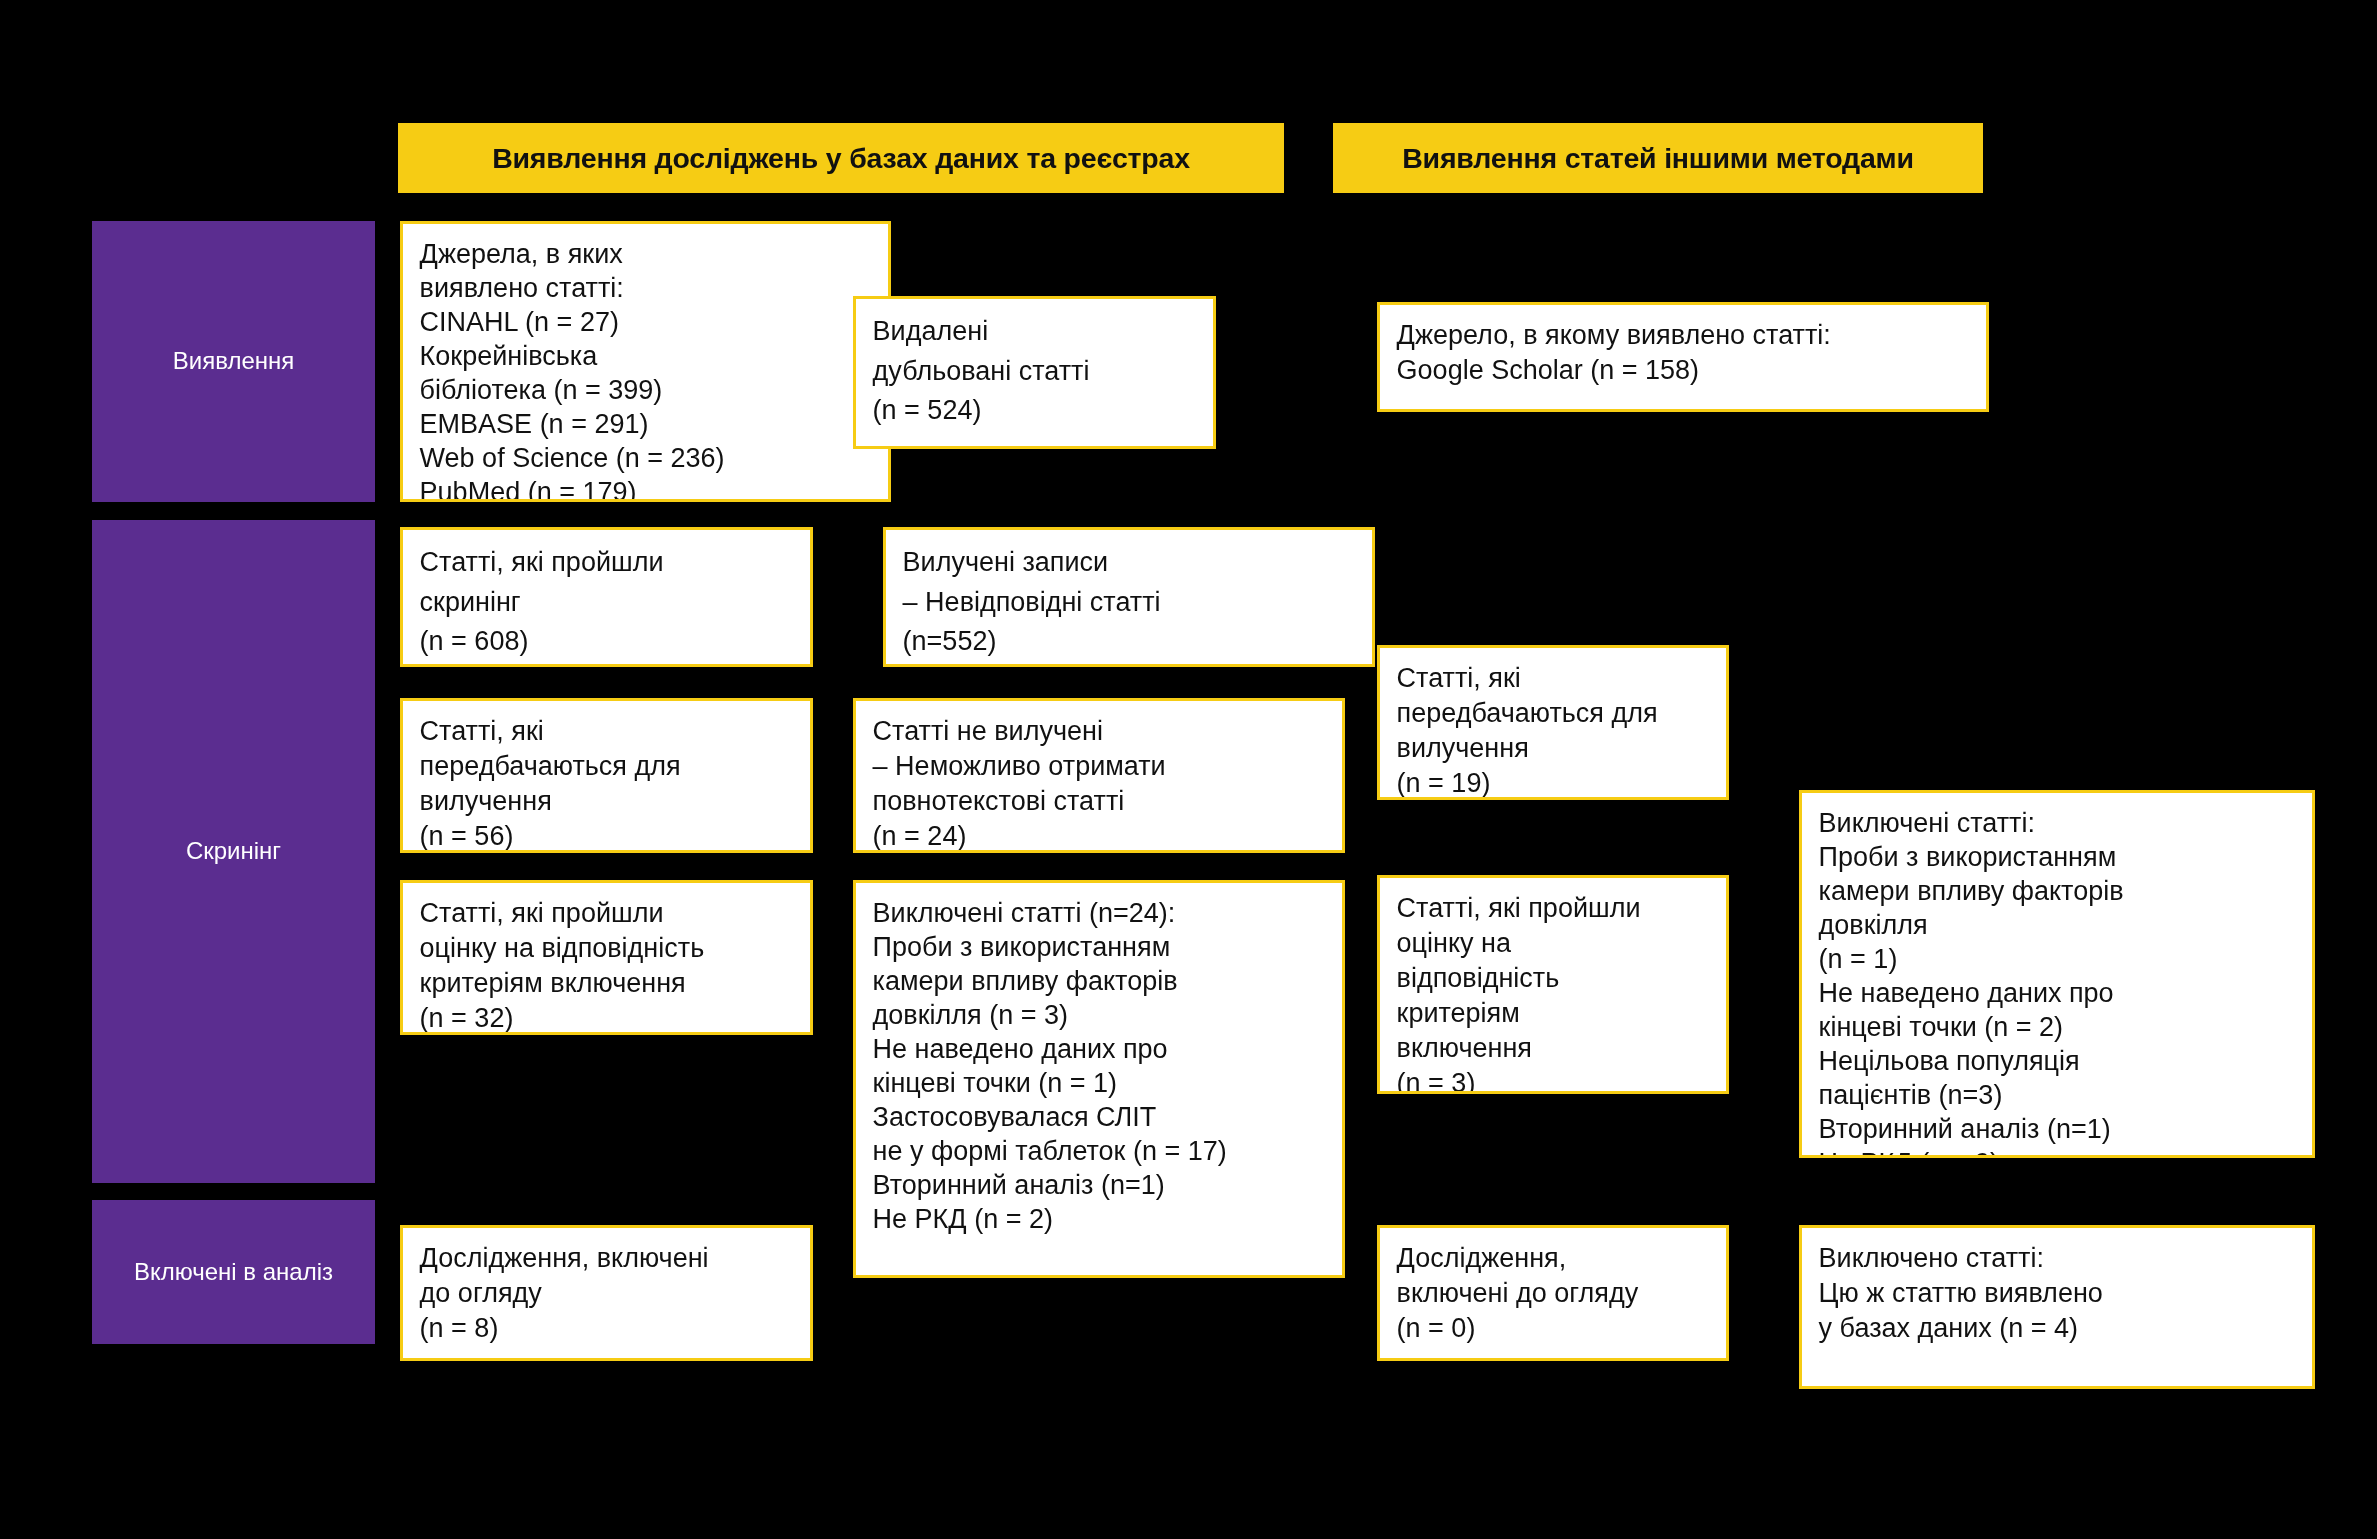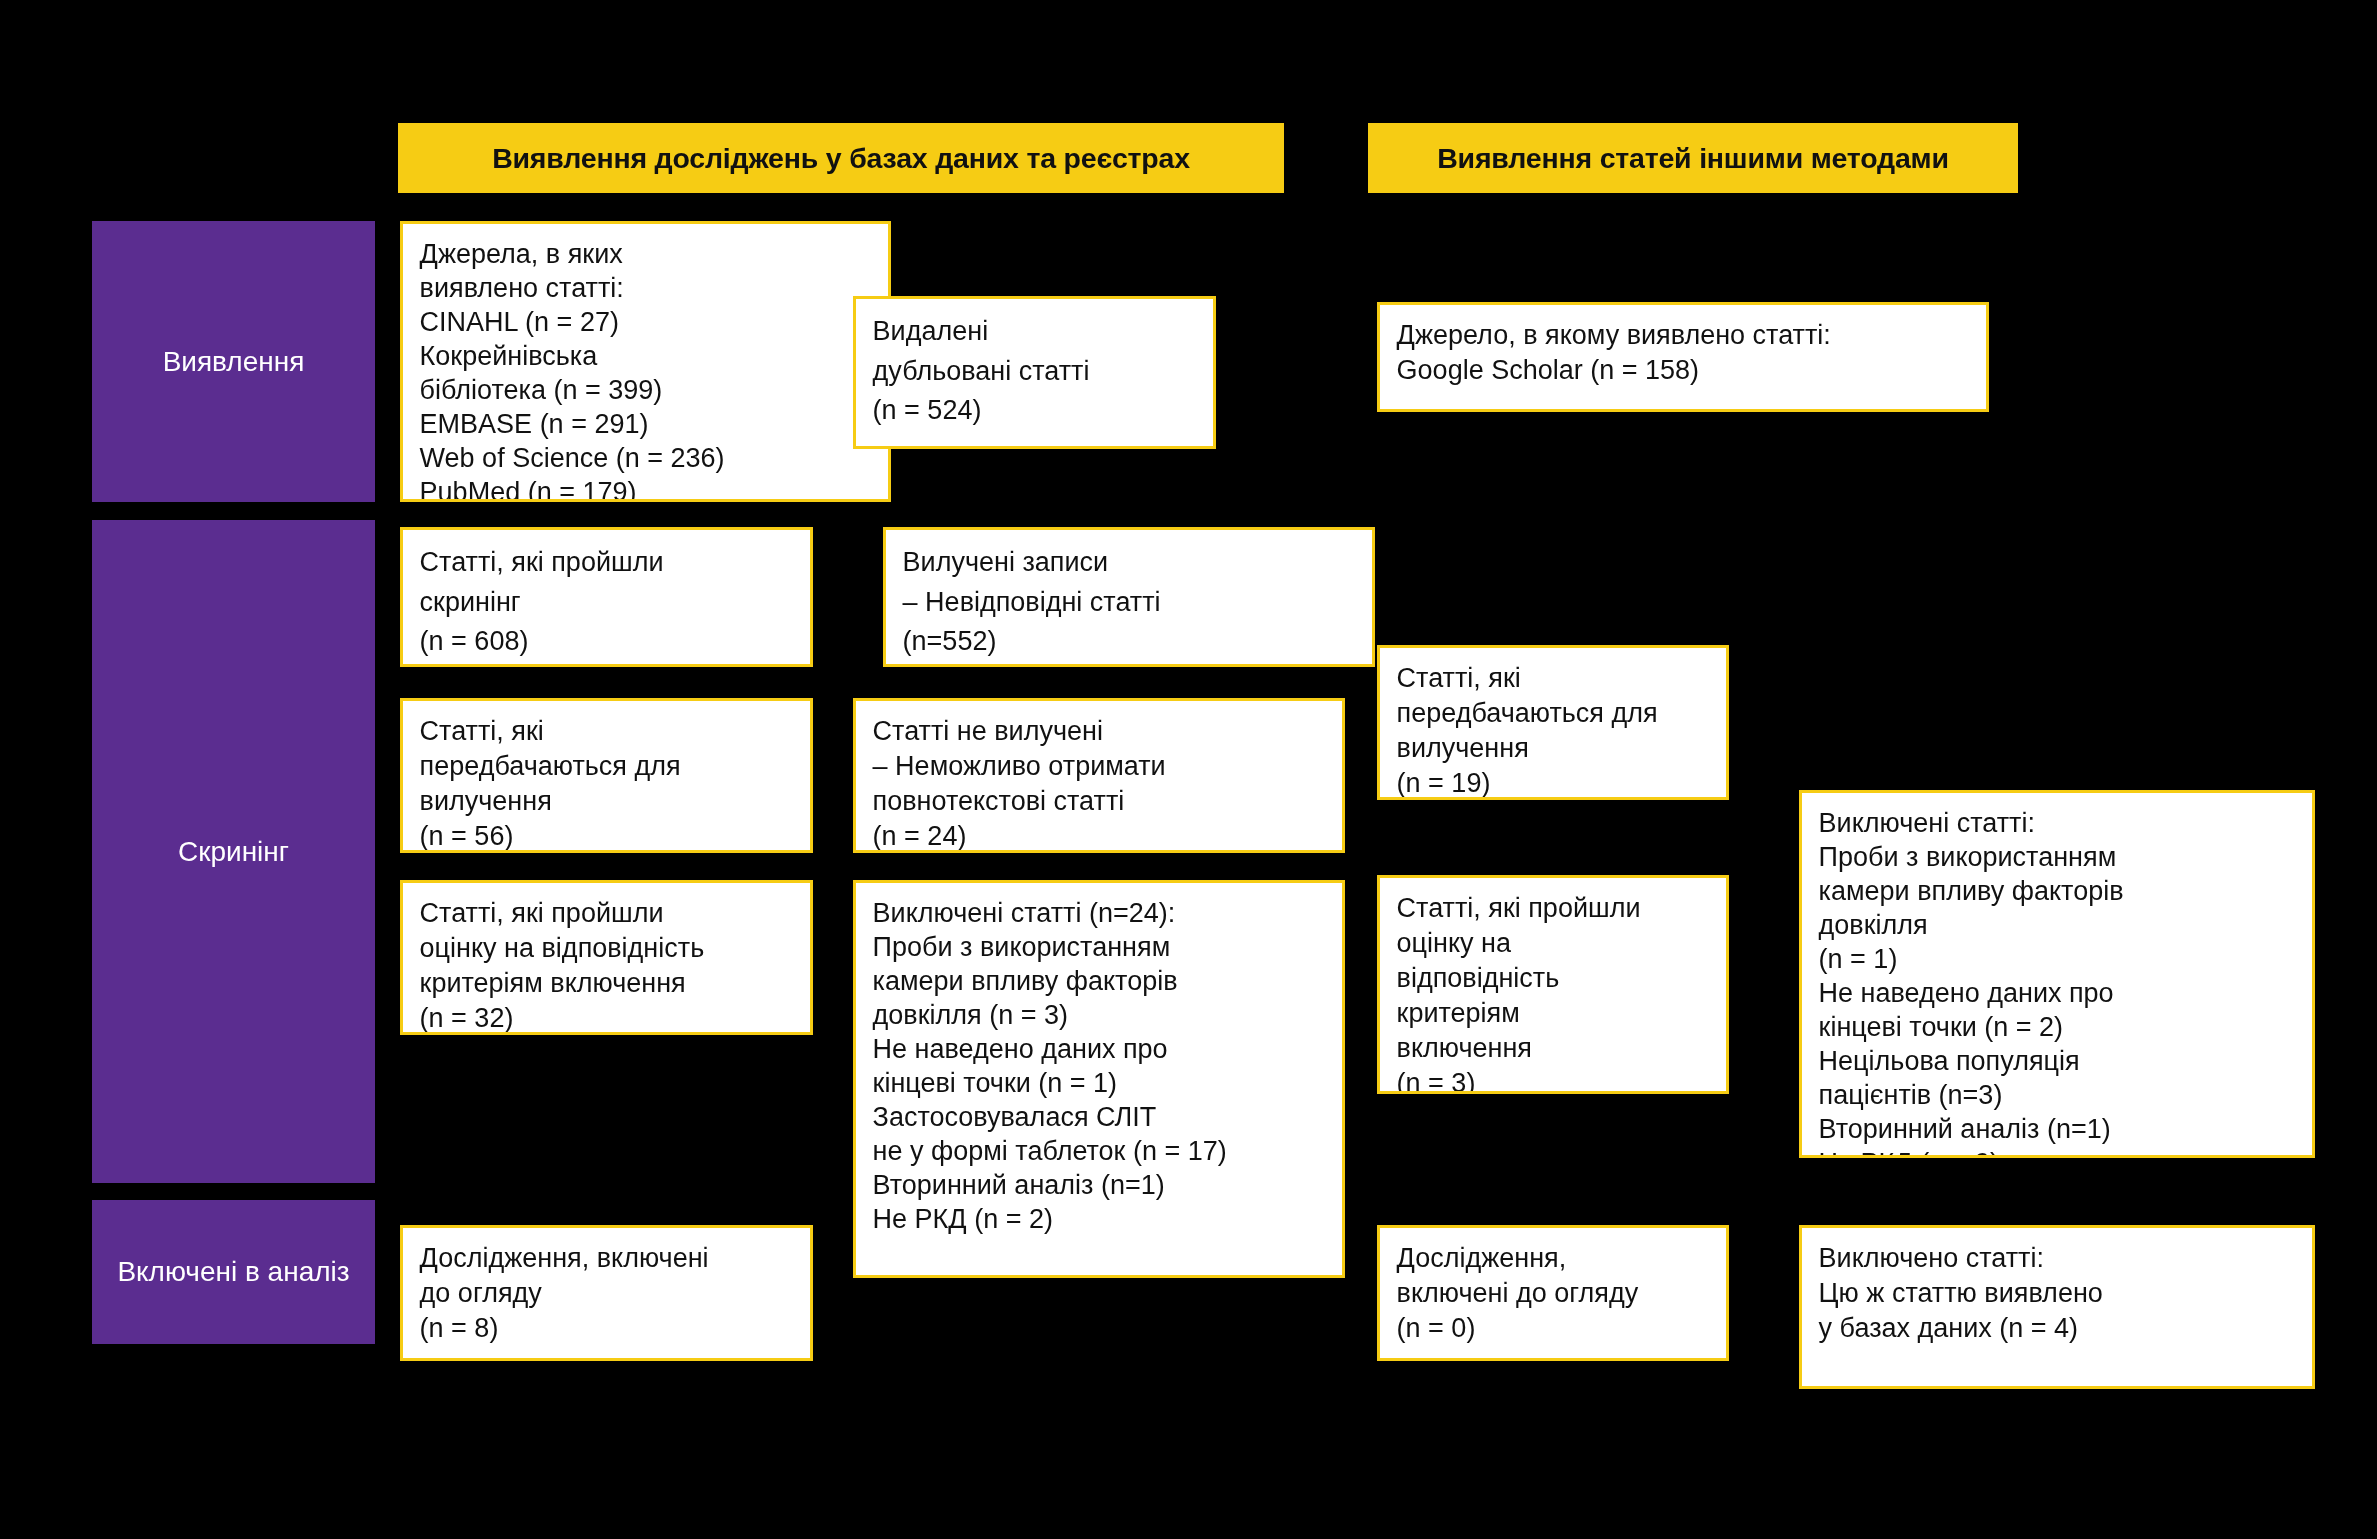--- a/index.html
+++ b/index.html
@@ -32,21 +32,21 @@
     justify-content: center;
     text-align: center;
     line-height: 1.15;
     padding: 0 16.6px;
   }
 
   
   .stage {
     background: #5B2D90;
     color: #ffffff;
-    font-size: 28px;
+    font-size: 24px;
     font-weight: normal;
     display: flex;
     align-items: center;
     justify-content: center;
     text-align: center;
     line-height: 1.28;
     padding: 0 14.7px;
   }
 
   
@@ -63,21 +63,21 @@
   .box.tight { line-height: 1.26; }
   .box.loose { line-height: 1.47; }
 </style>
 </head>
 <body>
 
 <div id="canvas">
 
   <div class="abs hdr" style="left:398px; top:123px; width:886px; height:70px;">Виявлення досліджень у базах даних та реєстрах</div>
 
-  <div class="abs hdr" style="left:1333px; top:123px; width:650px; height:70px;margin-left:35px;">Виявлення статей іншими методами</div>
+  <div class="abs hdr" style="left:1333px; top:123px; width:650px; height:70px;">Виявлення статей іншими методами</div>
 
   <div class="abs stage" style="left:92px; top:221px; width:283px; height:281px;">Виявлення</div>
 
   <div class="abs stage" style="left:92px; top:520px; width:283px; height:663px;">Скринінг</div>
 
   <div class="abs stage" style="left:92px; top:1200px; width:283px; height:144px;">Включені в
 аналіз</div>
 
   <div class="abs box tight" style="left:400px; top:221px; width:491px; height:281px;">Джерела, в яких
 виявлено статті:

